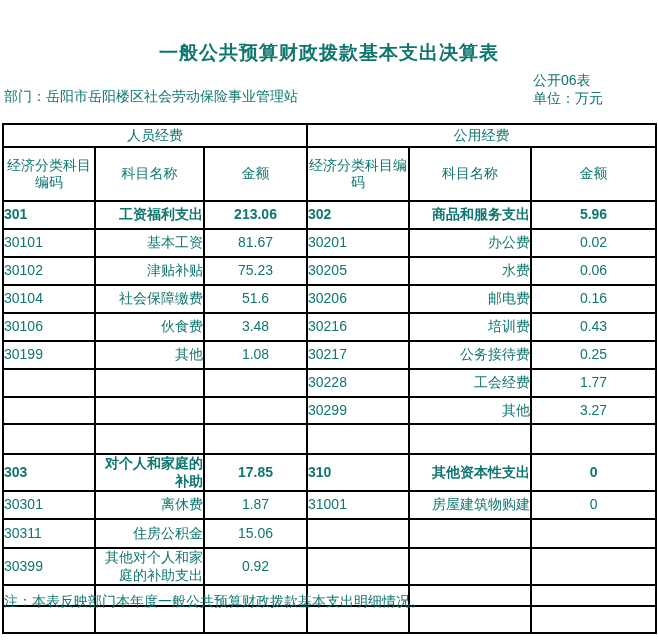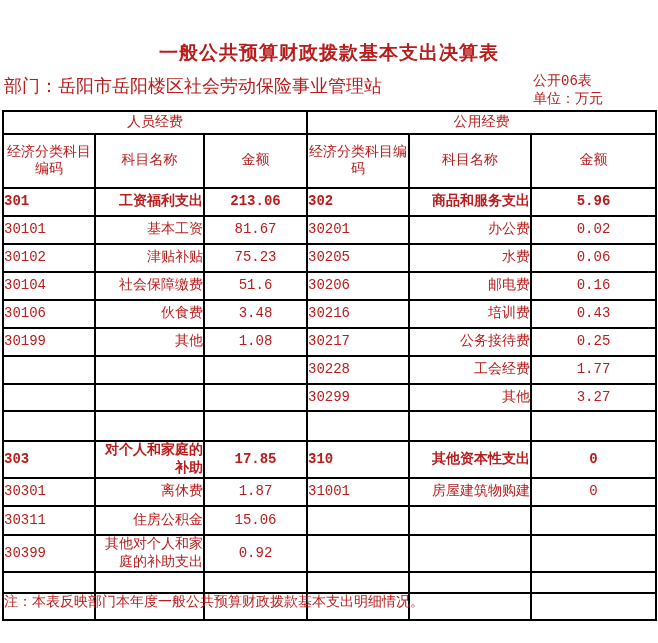--- a/index.html
+++ b/index.html
@@ -1,22 +1,22 @@
 <!DOCTYPE html>
 <html><head>
 <meta charset="utf-8">
 <style>
   html, body { margin: 0; padding: 0; background: #ffffff; }
   .page {
     position: relative;
     width: 658px;
     height: 643px;
     background: #ffffff;
-    color: #b91c1c;
-    font-family: Liberation Mono, monospace;
+    color: #0f766e;
+    font-family: Liberation Sans, sans-serif;
     overflow: hidden;
   }
   .title {
     position: absolute;
     top: 40px;
     left: 0;
     width: 100%;
     margin: 0;
     text-align: center;
     font-size: 19px;
@@ -26,35 +26,35 @@
   .meta-code {
     position: absolute;
     left: 533px;
     top: 72px;
     font-size: 14px;
     white-space: nowrap;
   }
   .dept {
     position: absolute;
     left: 4px;
-    top: 74px;
-    font-size: 18px;
+    top: 88px;
+    font-size: 14px;
     white-space: nowrap;
   }
   .unit {
     position: absolute;
     left: 533px;
     top: 90px;
     font-size: 14px;
     white-space: nowrap;
   }
   table.fiscal {
     position: absolute;
     left: 2px;
-    top: 110px;
+    top: 123px;
     width: 653px;
     border-collapse: collapse;
     table-layout: fixed;
   }
   table.fiscal th, table.fiscal td {
     border: 2px solid #000000;
     font-size: 14px;
     font-weight: normal;
     padding: 0;
     vertical-align: middle;

